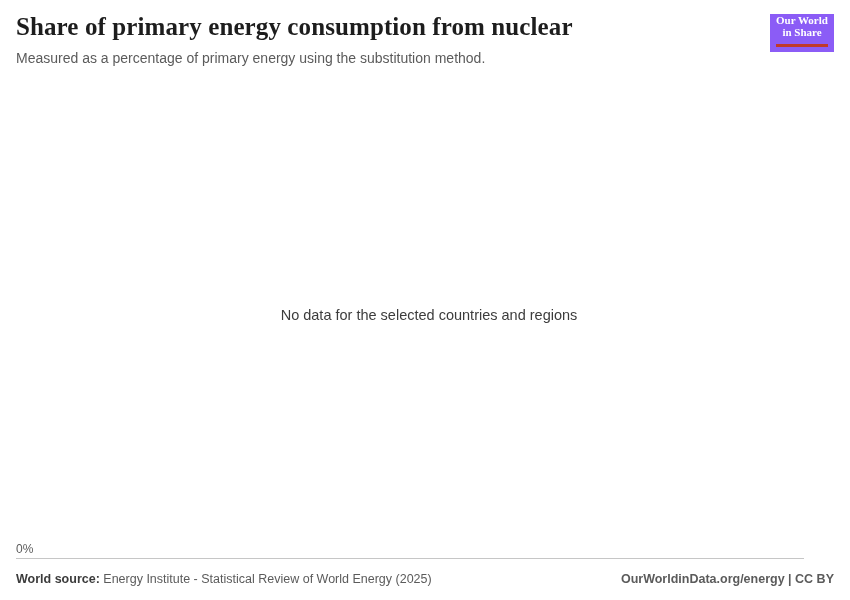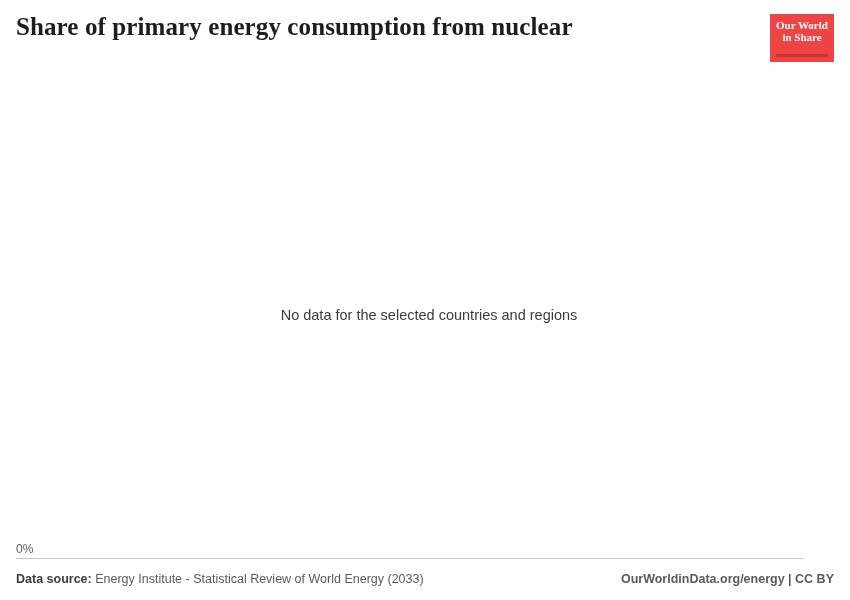--- a/index.html
+++ b/index.html
@@ -45,29 +45,28 @@
     color: #5b5b5b;
     margin: 6px 0 0 0;
   }
 
   
   .owid-logo {
     position: absolute;
     right: 16px;
     top: 14px;
     width: 64px;
-    height: 48px;
-    background: #ef4444;
+    height: 38px;
+    background: #8b5cf6;
     color: #ffffff;
     font-family: "Liberation Serif", serif;
     font-weight: 700;
     font-size: 11px;
     line-height: 12px;
     text-align: center;
-    padding-top: 5px;
     box-sizing: border-box;
     user-select: none;
   }
   .owid-logo .line1 { display: block; }
   .owid-logo .line2 { display: block; }
   .owid-logo .underbar {
     position: absolute;
     left: 6px;
     right: 6px;
     bottom: 5px;
@@ -142,39 +141,40 @@
     text-decoration: none;
   }
 </style>
 </head>
 <body>
 
 <div class="chart-root">
 
   <div class="header">
     <h1 class="chart-title">Share of primary energy consumption from nuclear</h1>
+    <p class="chart-subtitle">Measured as a percentage of primary energy using the substitution method.</p>
   </div>
 
   <div class="owid-logo">
     <span class="line1">Our World</span>
     <span class="line2">in Share</span>
     <span class="underbar"></span>
   </div>
 
   <div class="plot-area">
     <div class="no-data-message">No data for the selected countries and regions</div>
   </div>
 
   <div class="axis-zero-label">0%</div>
   <div class="axis-line"></div>
 
   <div class="footer">
     <div class="footer-left">
-      <span class="source-label">Data source:</span>
-      <span class="source-text">Energy Institute - Statistical Review of World Energy (2033)</span>
+      <span class="source-label">World source:</span>
+      <span class="source-text">Energy Institute - Statistical Review of World Energy (2025)</span>
     </div>
     <div class="license">
       <span class="link">OurWorldinData.org/energy</span>
       <span>|</span>
       <span class="link">CC BY</span>
     </div>
   </div>
 
 </div>
 

